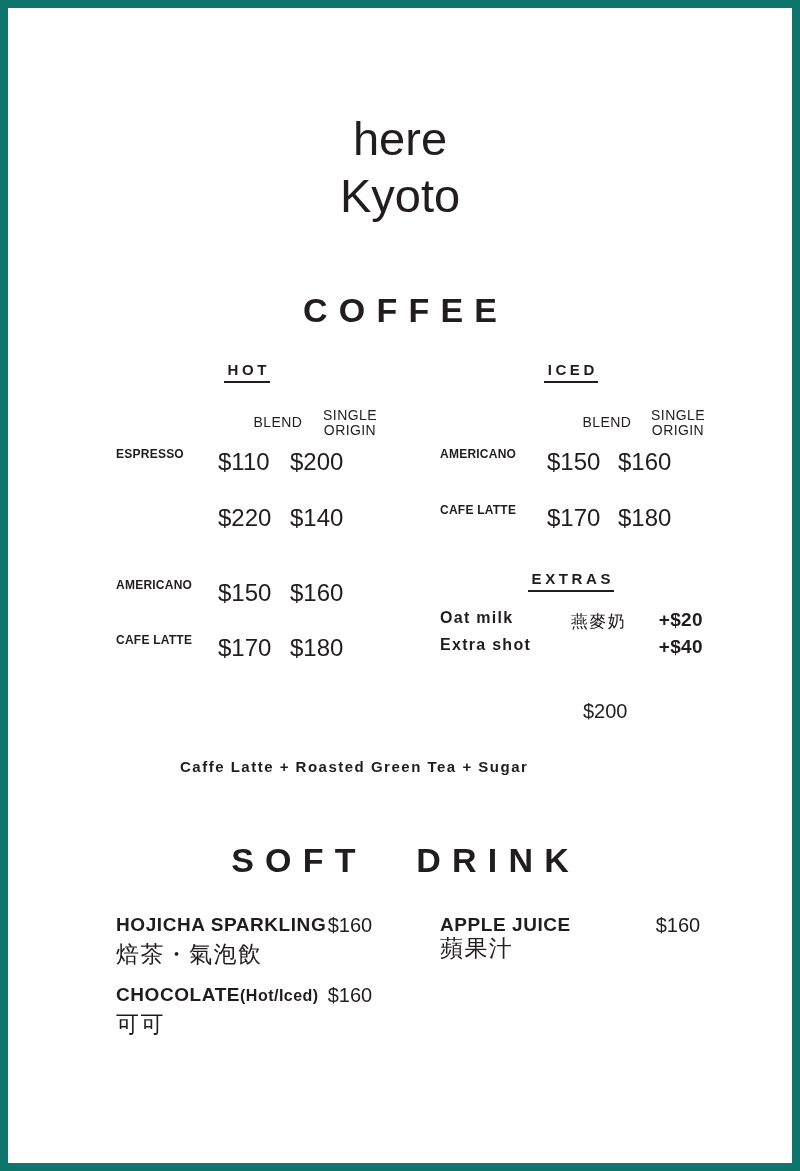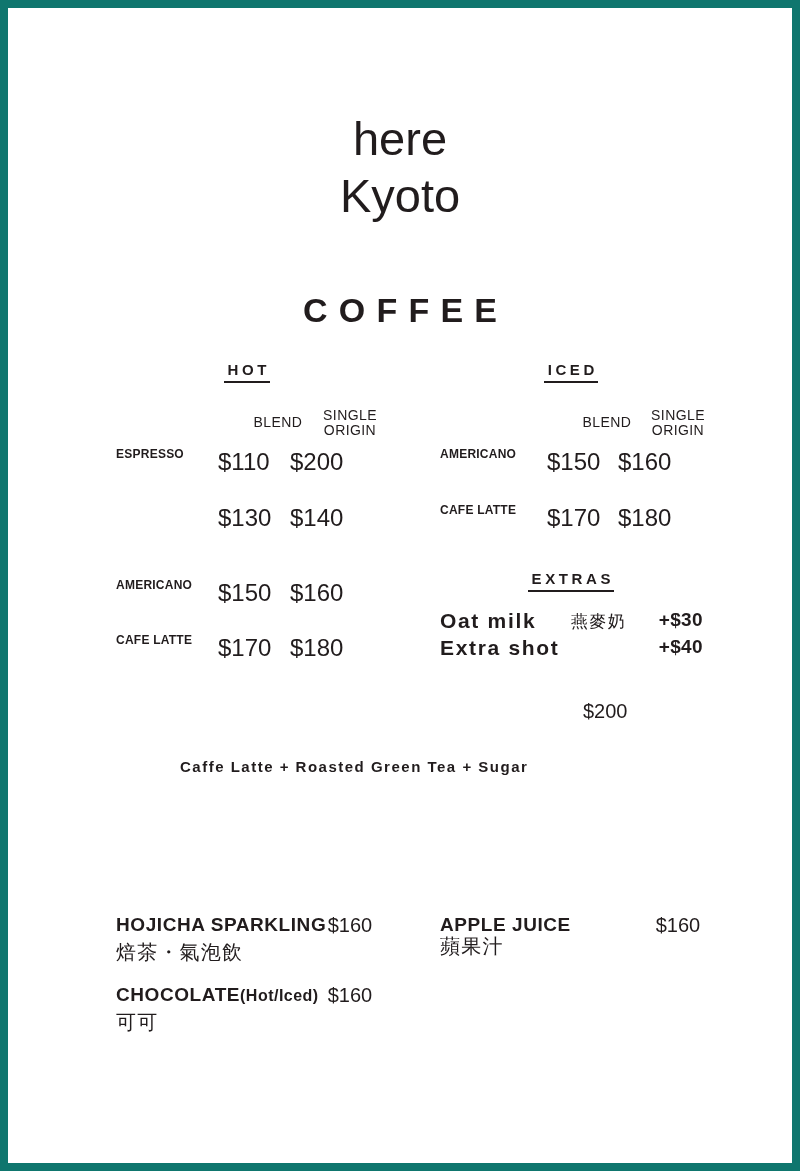--- a/index.html
+++ b/index.html
@@ -54,32 +54,32 @@
   }
 
   .item-name {
     font-weight: bold;
     font-size: 12px;
     letter-spacing: 0.02em;
     line-height: 1.15;
   }
   .price { font-size: 24px; text-align: left; }
 
-  .extras-name { font-weight: bold; font-size: 21px; letter-spacing: 0.08em; }
+  .extras-name { font-weight: bold; font-size: 16px; letter-spacing: 0.08em; }
   .extras-zh   { font-size: 17px; letter-spacing: 0.08em; }
   .extras-price{ font-weight: bold; font-size: 19px; text-align: right; letter-spacing: 0.02em; }
 
   .orig-title  { font-weight: bold; font-size: 30px; letter-spacing: 0.015em; }
   .orig-suffix { font-size: 21px; margin-left: 8px; }
   .orig-price  { font-size: 20px; }
   .orig-desc   { font-weight: bold; font-size: 15px; letter-spacing: 0.1em; }
 
   .soft-name   { font-weight: bold; font-size: 19px; letter-spacing: 0.03em; }
   .soft-suffix { font-size: 16px; }
-  .soft-zh     { font-size: 20px; letter-spacing: 0.06em; }
+  .soft-zh     { font-size: 23px; letter-spacing: 0.06em; }
   .soft-price  { font-size: 20px; text-align: center; }
 </style>
 </head>
 <body>
 
 <div class="page">
 
   <div class="abs brand">
     <div>here</div>
     <div>Kyoto</div>
@@ -98,21 +98,21 @@
   <div class="abs colhead" style="top:407px; left:210px; width:120px;">BLEND</div>
   <div class="abs colhead" style="top:400px; left:312px; width:60px;">SINGLE ORIGIN</div>
 
   <div class="abs colhead" style="top:407px; left:539px; width:120px;">BLEND</div>
   <div class="abs colhead" style="top:400px; left:640px; width:60px;">SINGLE ORIGIN</div>
 
   <div class="abs item-name" style="top:440px; left:108px; width:150px;">ESPRESSO</div>
   <div class="abs price" style="top:440px; left:210px; width:120px;">$110</div>
   <div class="abs price" style="top:440px; left:282px; width:120px;">$200</div>
 
-  <div class="abs price" style="top:496px; left:210px; width:120px;">$130</div>
+  <div class="abs price" style="top:496px; left:210px; width:120px;">$220</div>
   <div class="abs price" style="top:496px; left:282px; width:120px;">$140</div>
 
   <div class="abs item-name" style="top:571px; left:108px; width:180px;">AMERICANO</div>
   <div class="abs price" style="top:571px; left:210px; width:120px;">$150</div>
   <div class="abs price" style="top:571px; left:282px; width:120px;">$160</div>
 
   <div class="abs item-name" style="top:626px; left:108px; width:180px;">CAFE LATTE</div>
   <div class="abs price" style="top:626px; left:210px; width:120px;">$170</div>
   <div class="abs price" style="top:626px; left:282px; width:120px;">$180</div>
 
@@ -123,28 +123,29 @@
   <div class="abs item-name" style="top:496px; left:432px; width:180px;">CAFE LATTE</div>
   <div class="abs price" style="top:496px; left:539px; width:120px;">$170</div>
   <div class="abs price" style="top:496px; left:610px; width:120px;">$180</div>
 
   <div class="abs col-header" style="top:562px; left:430px; width:266px;">
     <span class="underlined">EXTRAS</span>
   </div>
 
   <div class="abs extras-name" style="top:601px; left:432px;">Oat milk</div>
   <div class="abs extras-zh" style="top:602px; left:563px;">燕麥奶</div>
-  <div class="abs extras-price" style="top:601px; left:600px; width:95px;">+$30</div>
+  <div class="abs extras-price" style="top:601px; left:600px; width:95px;">+$20</div>
 
   <div class="abs extras-name" style="top:628px; left:432px;">Extra shot</div>
   <div class="abs extras-price" style="top:628px; left:600px; width:95px;">+$40</div>
 
   <div class="abs orig-price" style="top:692px; left:575px;">$200</div>
   <div class="abs orig-desc" style="top:750px; left:172px;">Caffe Latte + Roasted Green Tea + Sugar</div>
 
+  <div class="abs section-title soft-title">SOFT DRINK</div>
 
   <div class="abs soft-name" style="top:906px; left:108px;">HOJICHA SPARKLING</div>
   <div class="abs soft-price" style="top:906px; left:310px; width:64px;">$160</div>
   <div class="abs soft-zh" style="top:931px; left:108px;">焙茶・氣泡飲</div>
 
   <div class="abs soft-name" style="top:906px; left:432px;">APPLE JUICE</div>
   <div class="abs soft-price" style="top:906px; left:638px; width:64px;">$160</div>
   <div class="abs soft-zh" style="top:925px; left:432px;">蘋果汁</div>
 
   <div class="abs" style="top:976px; left:108px;">

